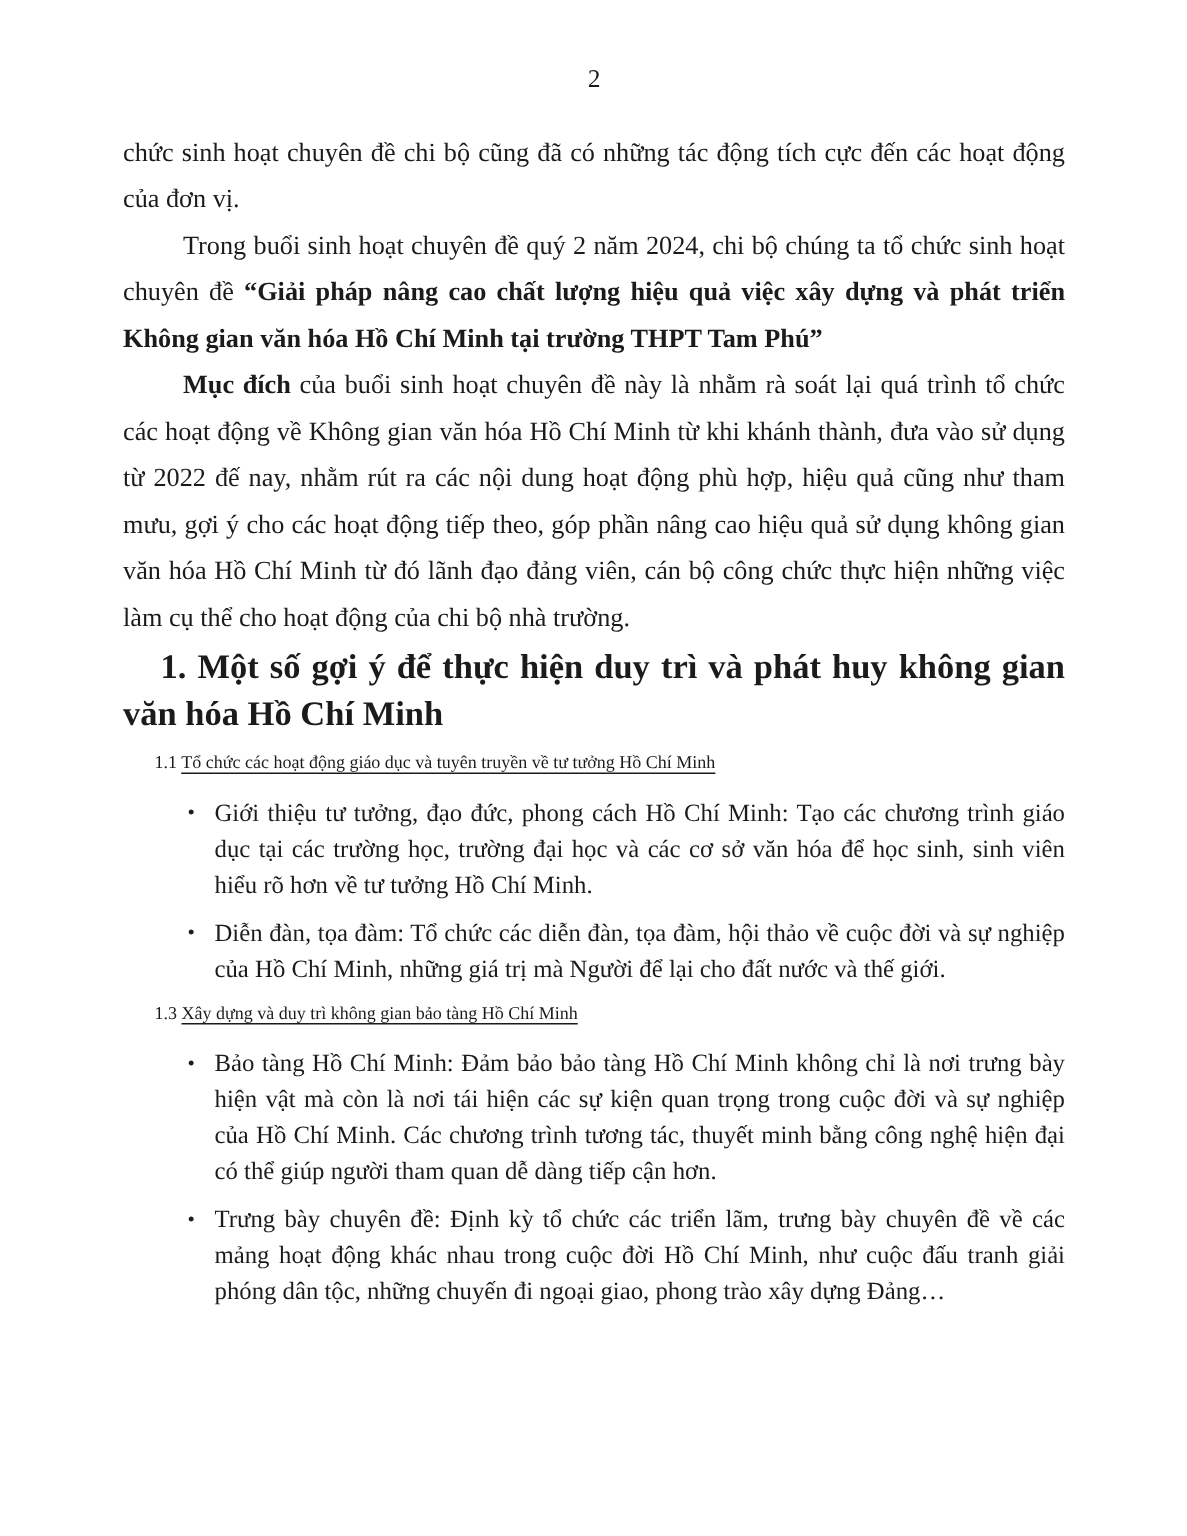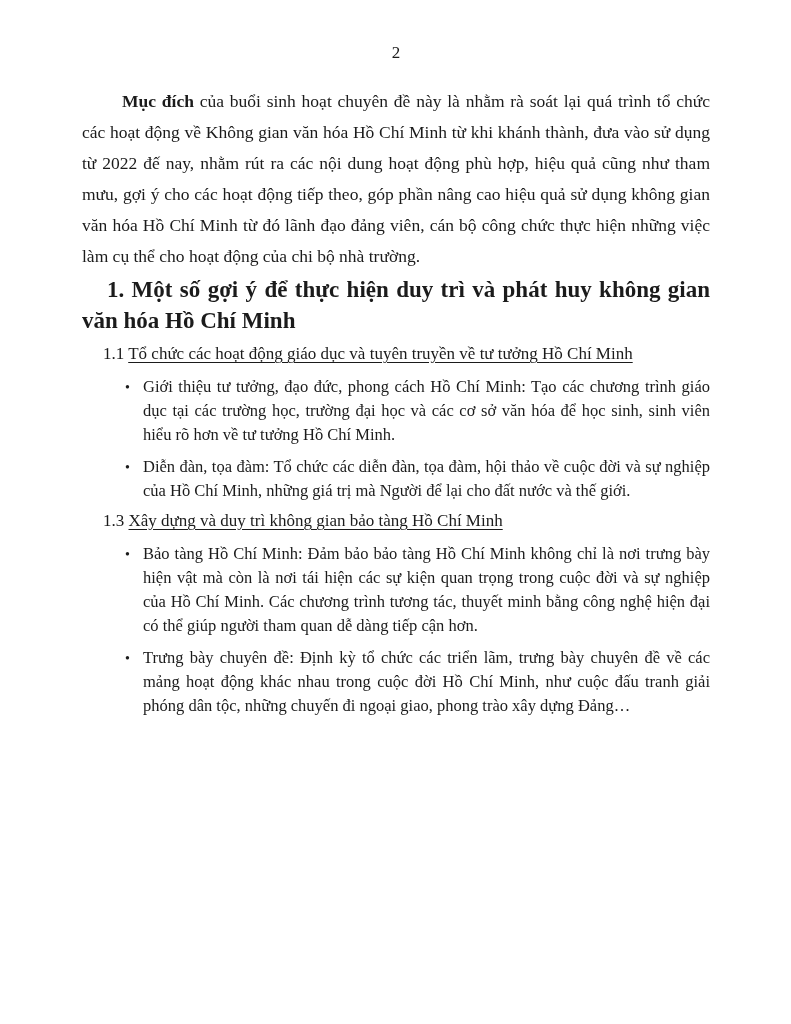--- a/index.html
+++ b/index.html
@@ -40,21 +40,21 @@
   .u { text-decoration: underline; text-underline-offset: 3px; }
   .h-main {
     font-size: 23px;
     line-height: 31px;
     font-weight: bold;
     text-indent: 25px;
     text-align: justify;
     margin-top: 2px;
   }
   .section {
-    font-size: 17px;
+    font-size: 12px;
     line-height: 27px;
     padding-left: 21px;
     margin-top: 4px;
     margin-bottom: 0;
   }
   .bullet {
     position: relative;
     font-size: 16.5px;
     line-height: 24px;
     text-align: justify;
@@ -69,21 +69,23 @@
   }
 </style>
 </head>
 <body>
 
 <div class="page">
   <div class="content">
 
     <div class="pnum">2</div>
 
+    <p class="body">chức sinh hoạt chuyên đề chi bộ cũng đã có những tác động tích cực đến các hoạt động của đơn vị.</p>
 
+    <p class="body indent"><span>Trong buổi sinh hoạt chuyên đề quý 2 năm 2024, chi bộ chúng ta tổ chức sinh hoạt chuyên đề </span><span class="b">“Giải pháp nâng cao chất lượng hiệu quả việc xây dựng và phát triển Không gian văn hóa Hồ Chí Minh tại trường THPT Tam Phú”</span></p>
 
     <p class="body indent"><span class="b">Mục đích</span><span> của buổi sinh hoạt chuyên đề này là nhằm rà soát lại quá trình tổ chức các hoạt động về Không gian văn hóa Hồ Chí Minh từ khi khánh thành, đưa vào sử dụng từ 2022 đế nay, nhằm rút ra các nội dung hoạt động phù hợp, hiệu quả cũng như tham mưu, gợi ý cho các hoạt động tiếp theo, góp phần nâng cao hiệu quả sử dụng không gian văn hóa Hồ Chí Minh từ đó lãnh đạo đảng viên, cán bộ công chức thực hiện những việc làm cụ thể cho hoạt động của chi bộ nhà trường.</span></p>
 
     <p class="h-main">1. Một số gợi ý để thực hiện duy trì và phát huy không gian văn hóa Hồ Chí Minh</p>
 
     <p class="section"><span>1.1</span> <span class="u">Tổ chức các hoạt động giáo dục và tuyên truyền về tư tưởng Hồ Chí Minh</span></p>
 
     <div class="bullet">
       <span class="marker">•</span><span class="i">Giới thiệu tư tưởng, đạo đức, phong cách Hồ Chí Minh:</span><span> Tạo các chương trình giáo dục tại các trường học, trường đại học và các cơ sở văn hóa để học sinh, sinh viên hiểu rõ hơn về tư tưởng Hồ Chí Minh.</span>
     </div>

